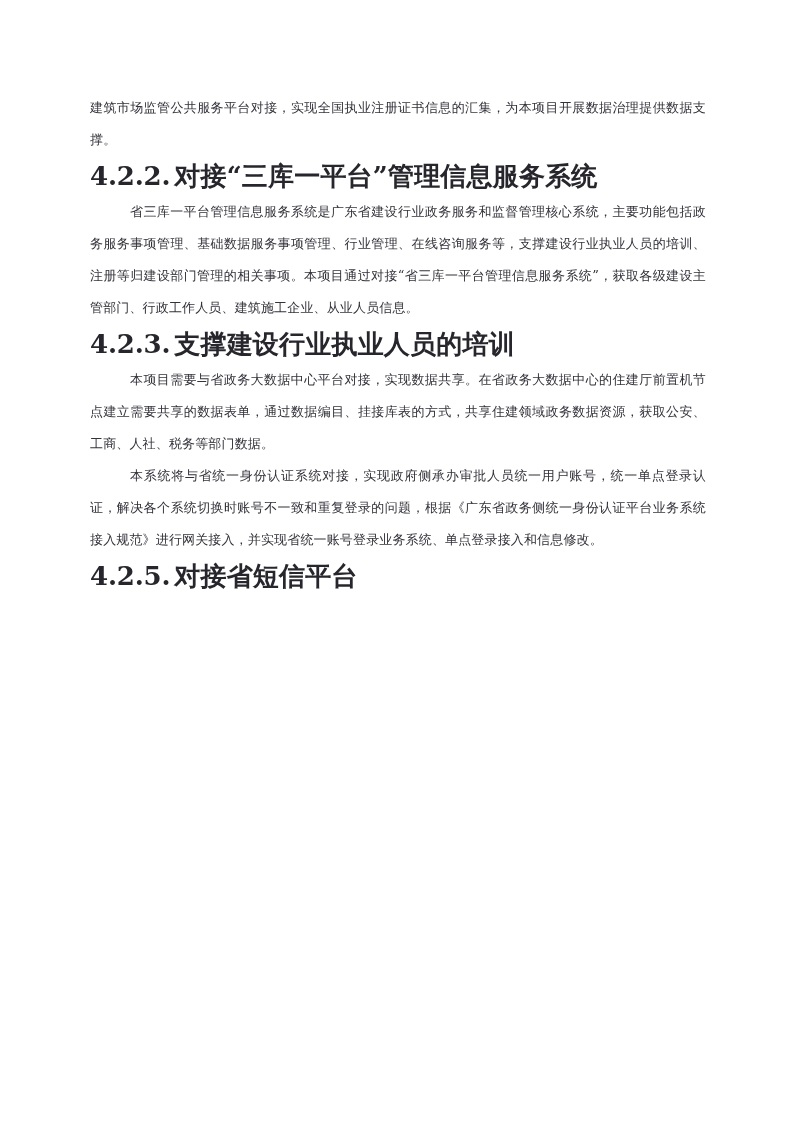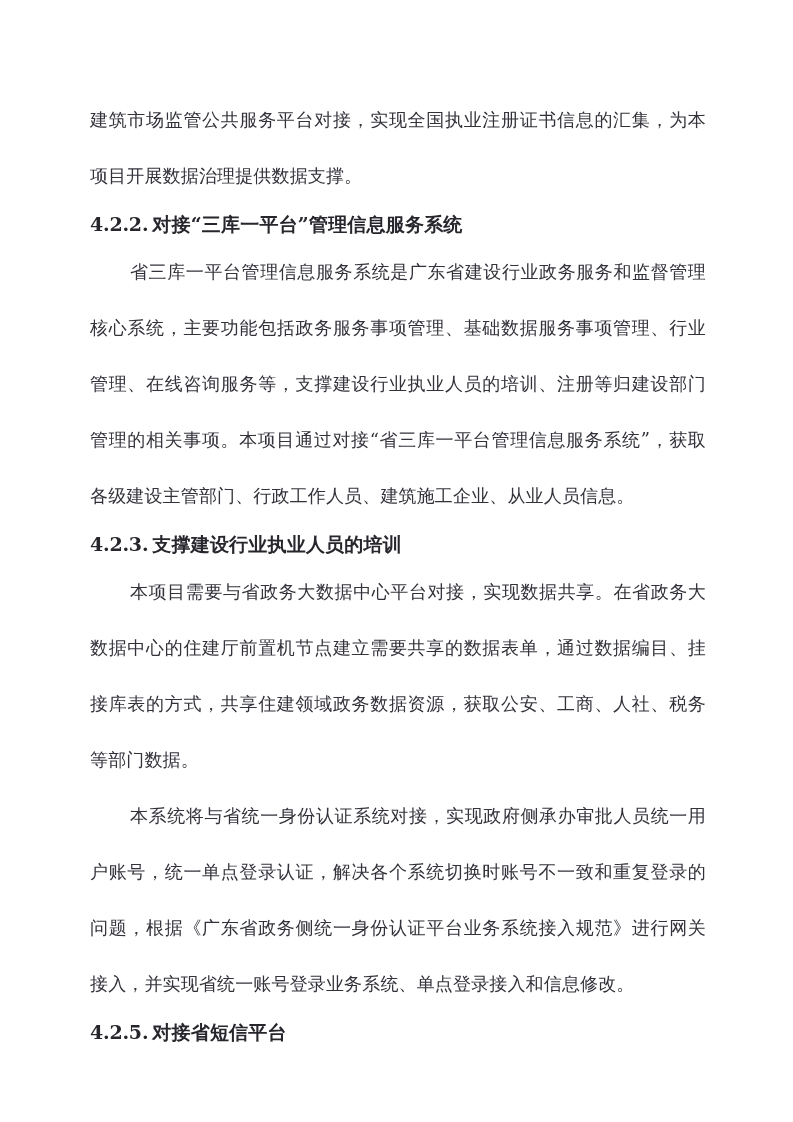--- a/index.html
+++ b/index.html
@@ -20,41 +20,41 @@
   .content {
     position: absolute;
     left: 90px;
     top: 92px;
     width: 616px;
   }
 
   
   .para {
     font-family: "DejaVu Serif", "Liberation Serif", serif;
-    font-size: 18px;
-    line-height: 56px;
+    font-size: 13px;
+    line-height: 32px;
     color: #32323a;
     text-align: justify;
     text-justify: inter-character;
     text-indent: 40px;
     margin: 0;
     letter-spacing: 0.15px;
     word-break: break-all;
     -webkit-font-smoothing: antialiased;
   }
 
   
   .para.cont {
     text-indent: 0;
   }
 
   
   .heading {
     font-family: "DejaVu Serif", "Liberation Serif", serif;
-    font-size: 19px;
+    font-size: 26px;
     line-height: 40px;
     color: #26262c;
     font-weight: 700;
     margin: 0;
     text-indent: 0;
     text-align: left;
     letter-spacing: 0.2px;
     white-space: nowrap;
   }
 

